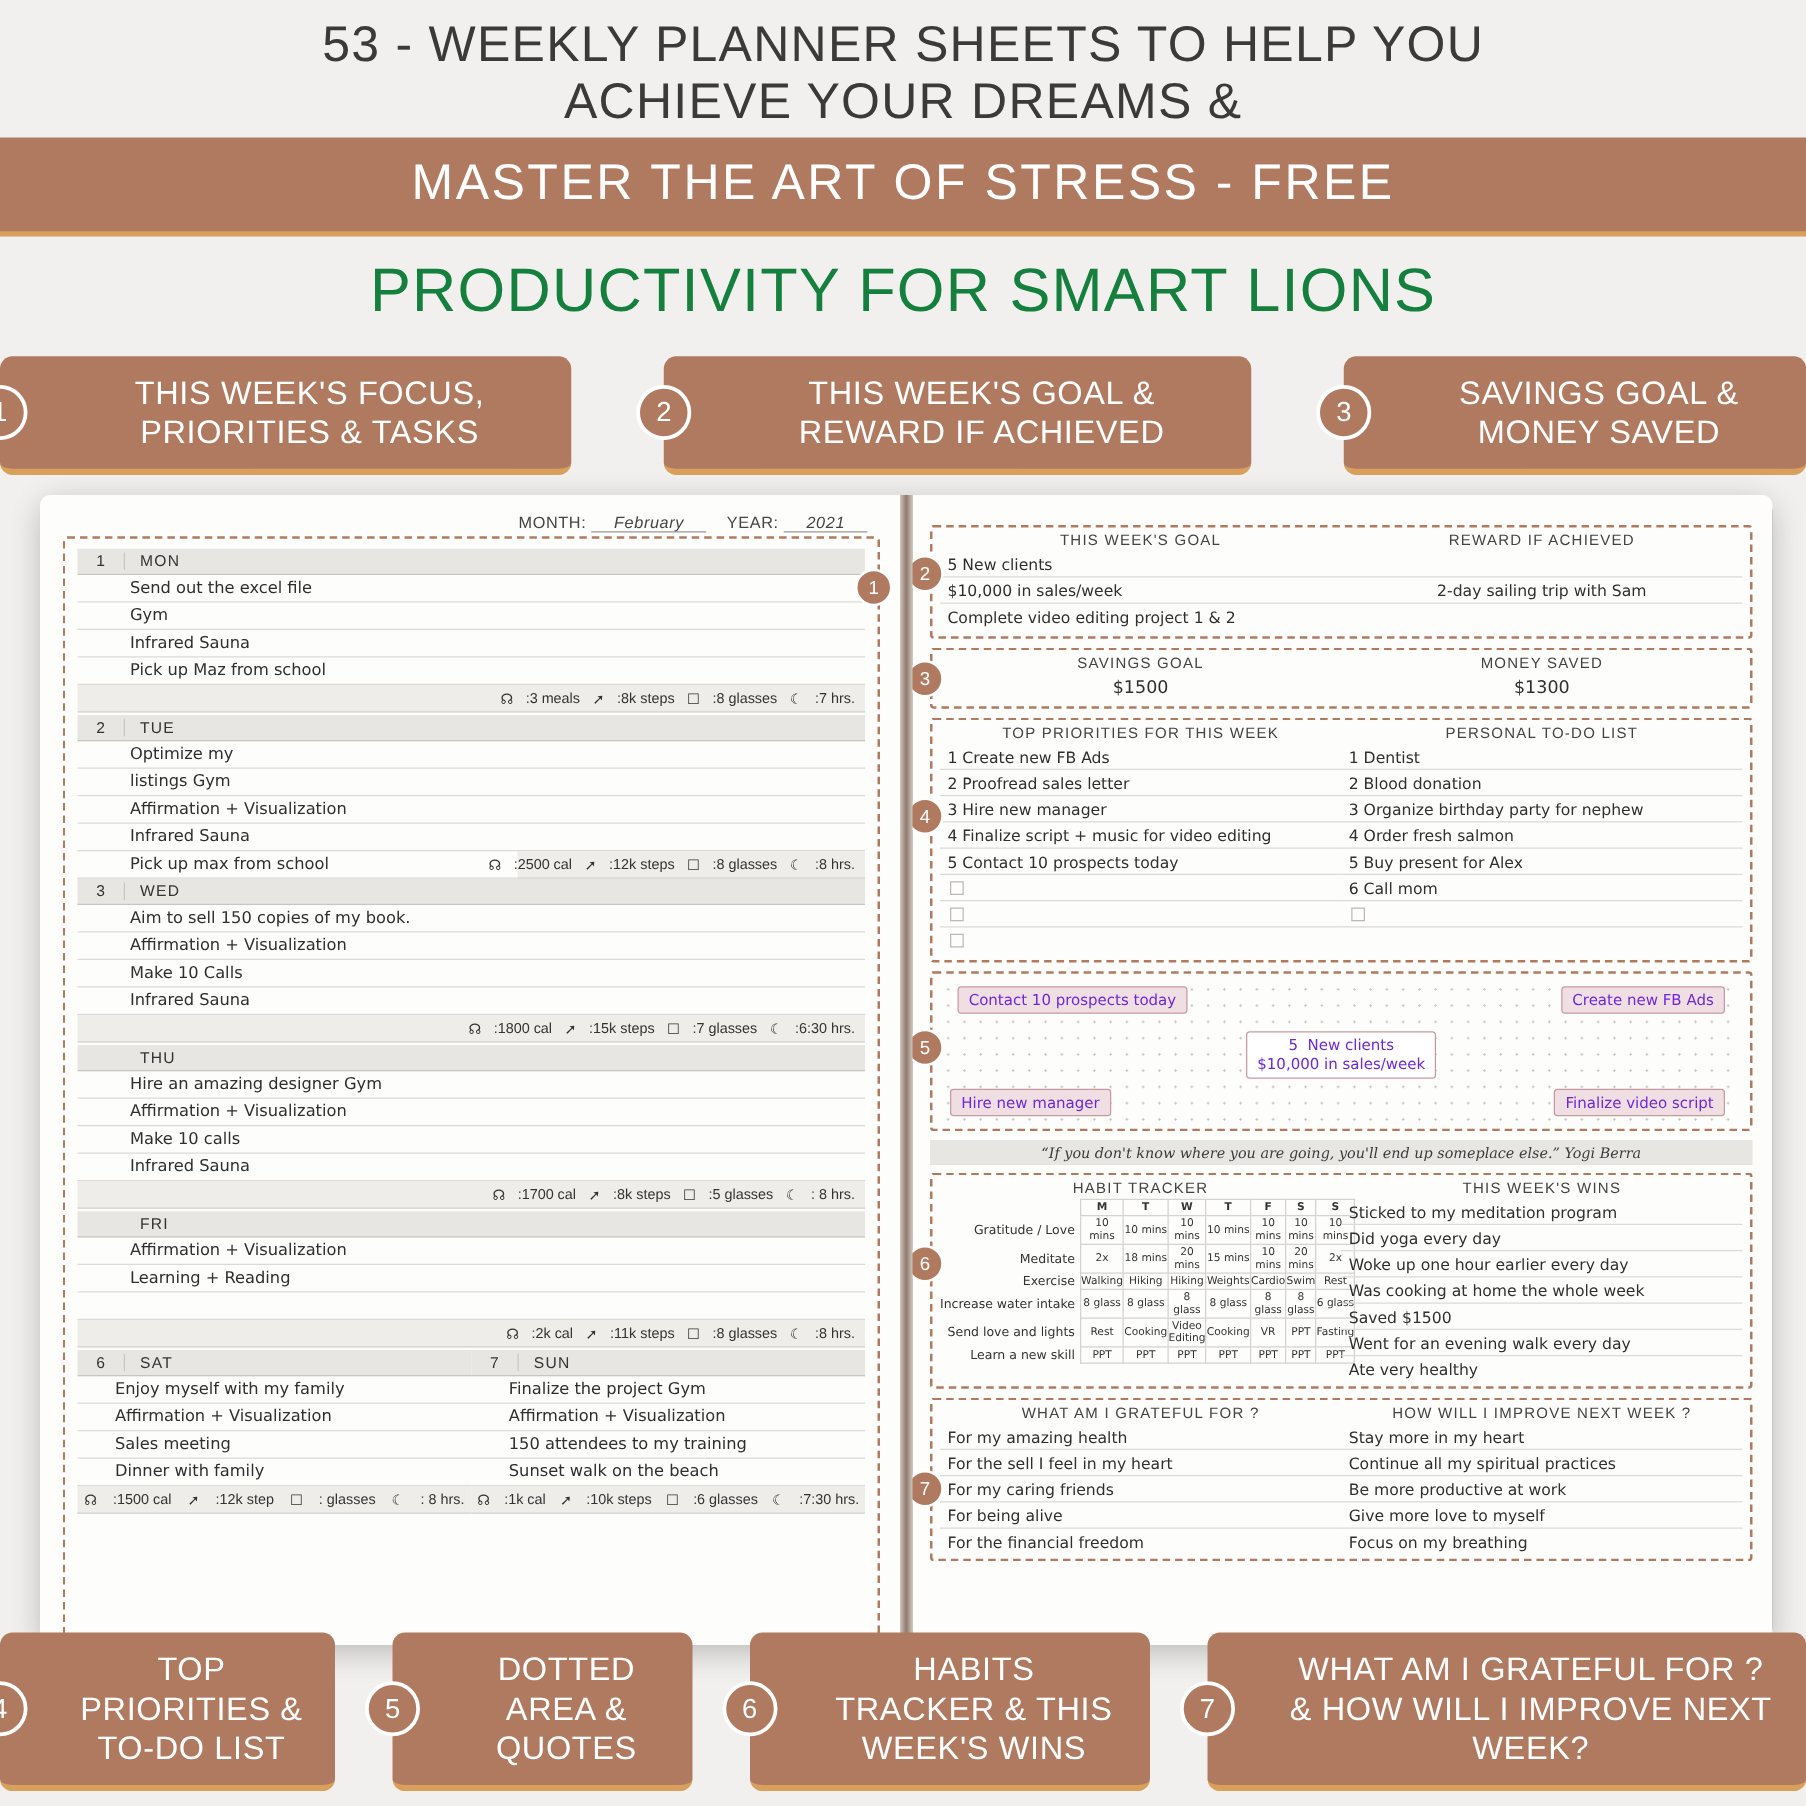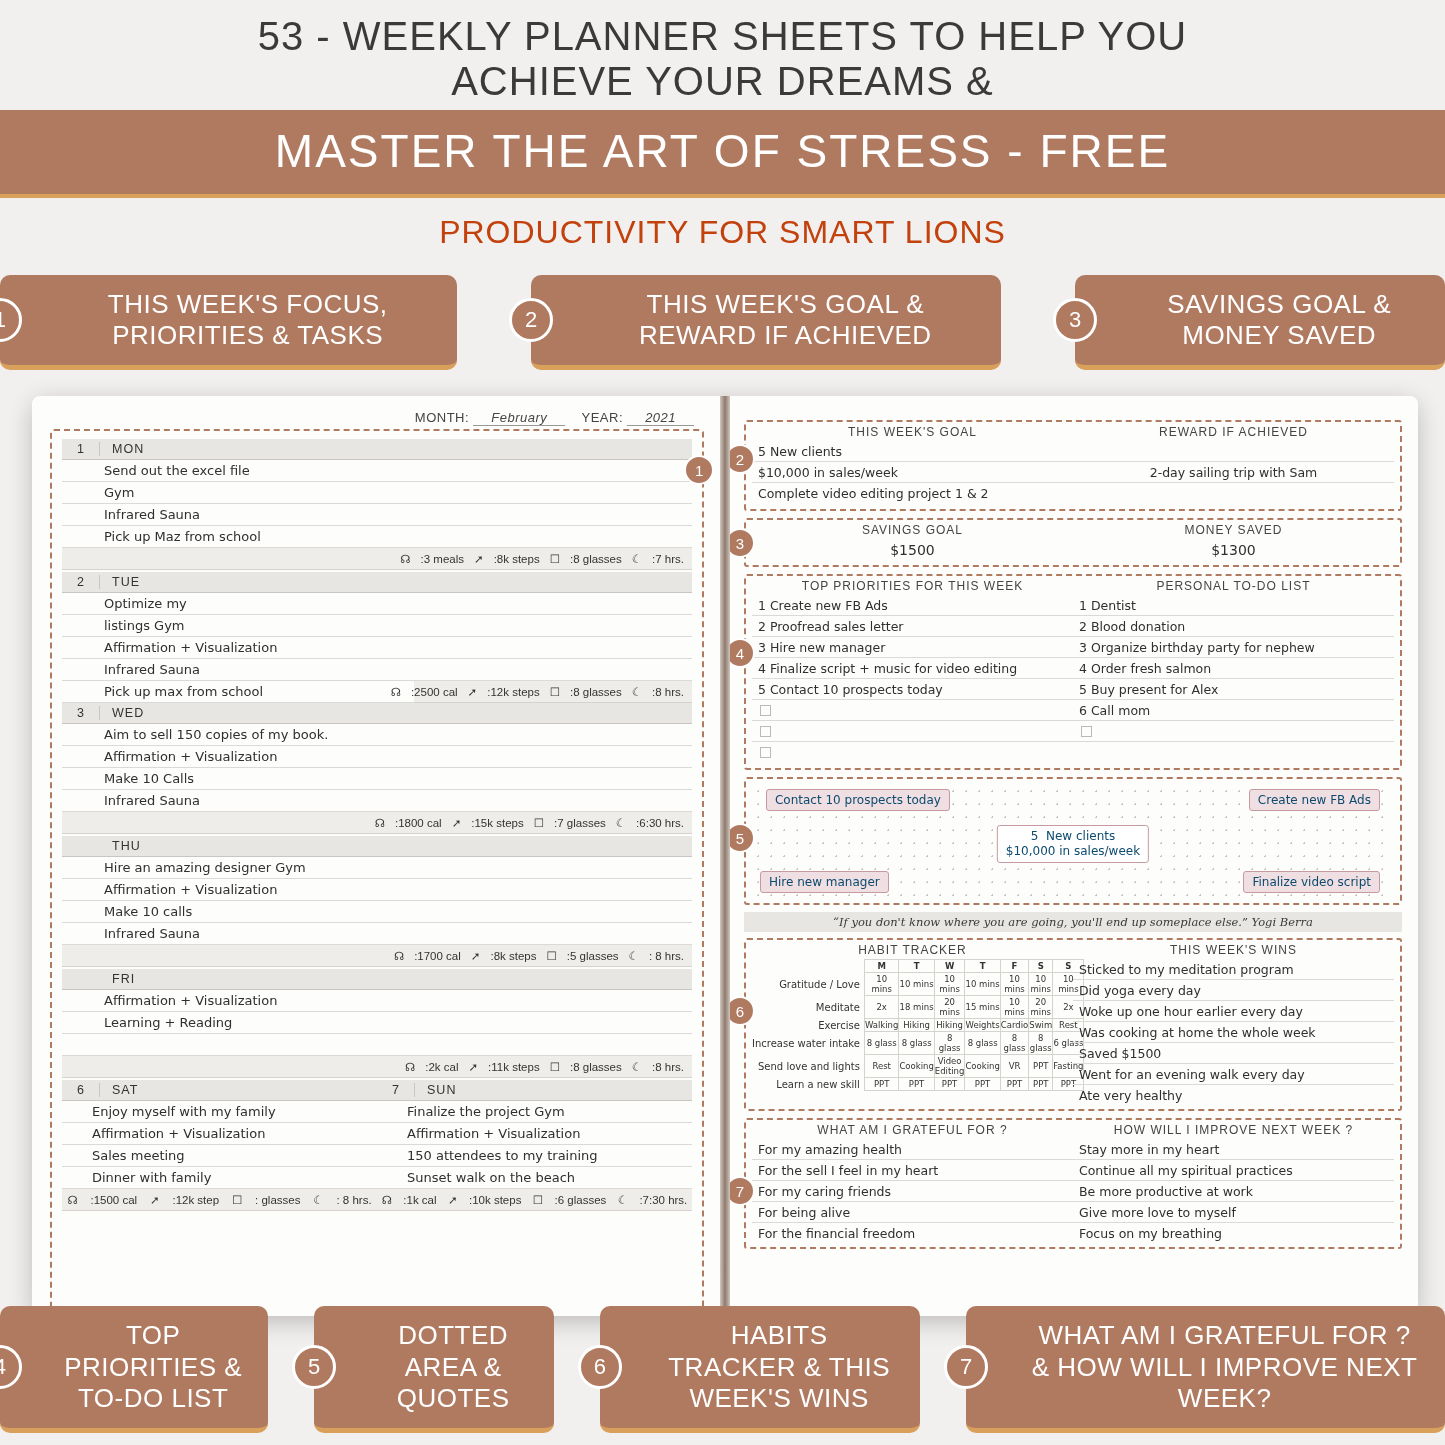--- a/index.html
+++ b/index.html
@@ -22,28 +22,28 @@
     font-weight:400;
   }
   .band {
     background:#b07a61;
     border-bottom:4px solid #d9a05b;
     text-align:center;
     padding:14px 0 16px 0;
   }
   .band-text {
     color:#ffffff;
-    font-size:46px;
+    font-size:40px;
     letter-spacing:2px;
   }
   .hdr-sub {
     text-align:center;
-    font-size:32px;
+    font-size:49px;
     letter-spacing:1px;
-    color:#c2410c;
+    color:#15803d;
     padding:16px 0 10px 0;
   }
   
   .pill-row {
     display:flex;
     justify-content:center;
     align-items:flex-start;
     gap:74px;
     padding:14px 0 6px 0;
   }
@@ -215,21 +215,21 @@
     background-size:13px 13px;
     height:112px;
     position:relative;
   }
   .bubble {
     position:absolute;
     background:#f0dfe2;
     border:1px solid #c79aa2;
     border-radius:3px;
     font-size:12px;
-    color:#0c4a6e;
+    color:#6d28d9;
     padding:3px 8px;
     font-family:"DejaVu Sans", sans-serif;
     text-align:center;
     white-space:nowrap;
   }
   .bubble.center { background:#fff; border-color:#c79aa2; line-height:1.25; }
   .quote {
     background:#e8e6e3;
     text-align:center;
     font-size:11.5px;

